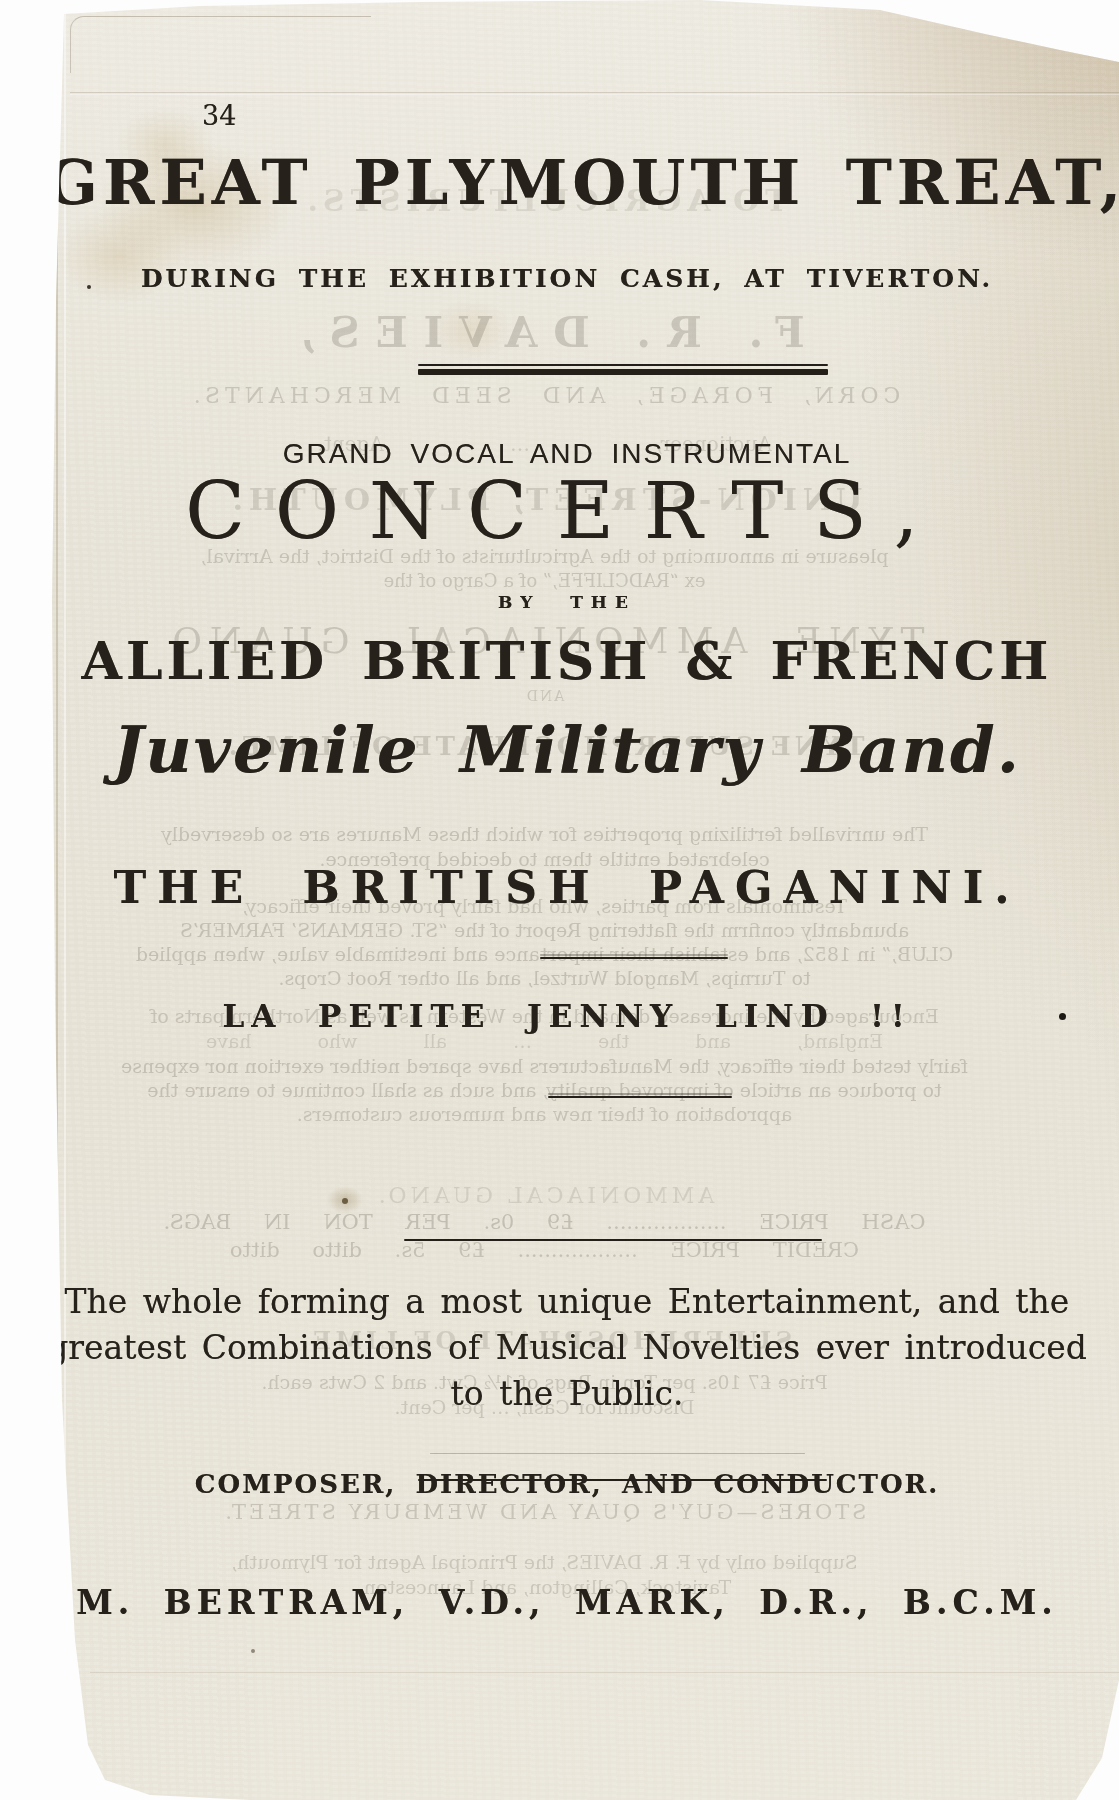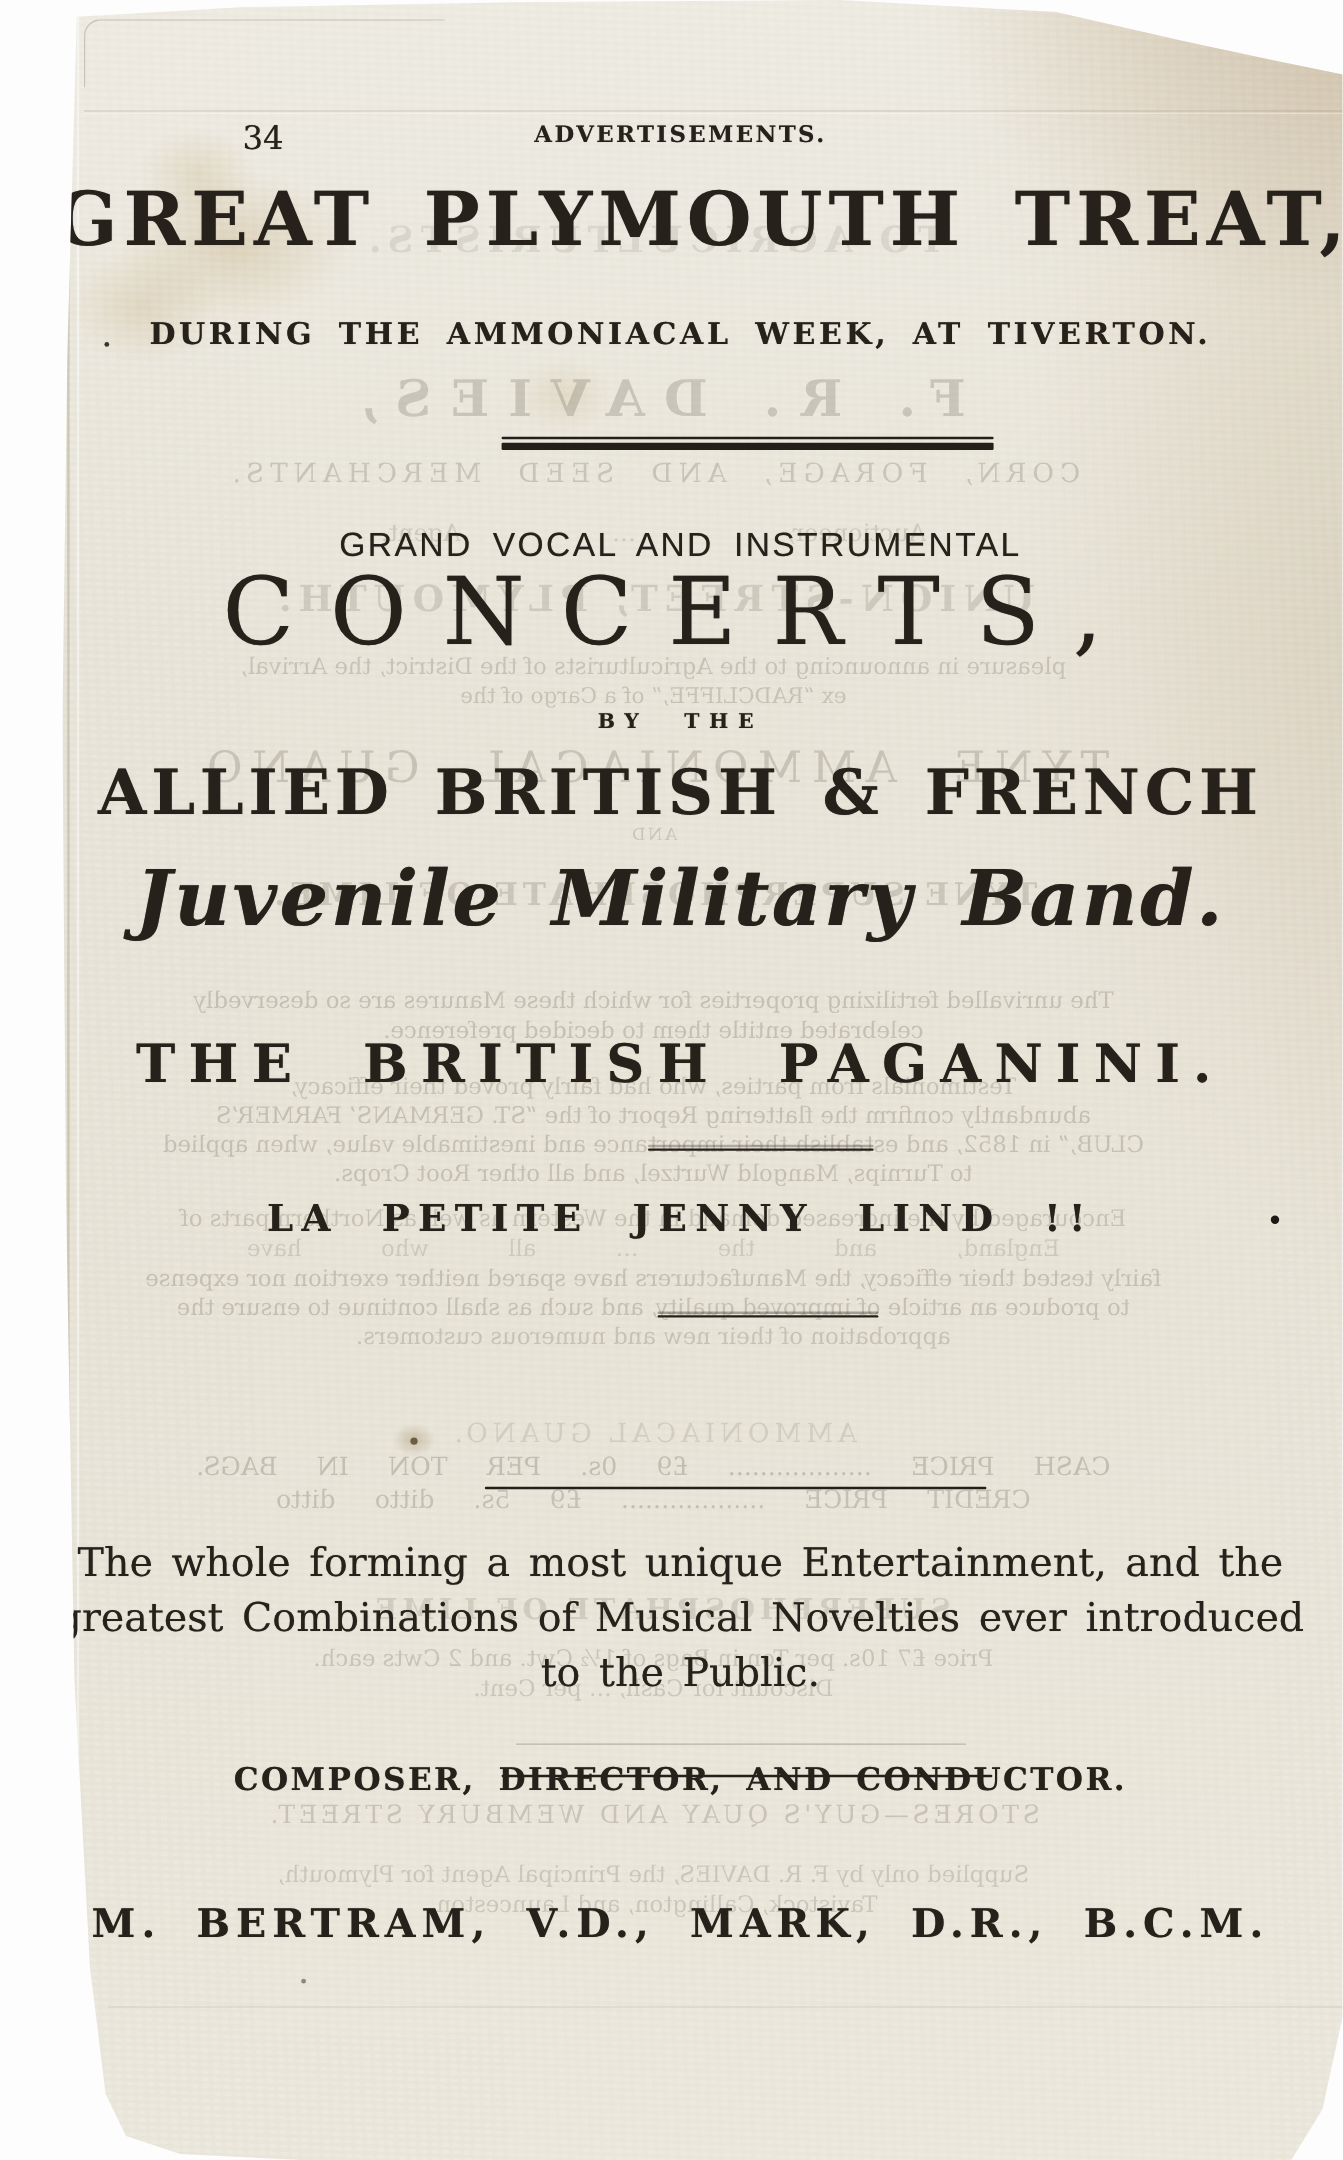--- a/index.html
+++ b/index.html
@@ -78,24 +78,23 @@
       <div class="ghost" style="top:1326px;font-size:24px;letter-spacing:4px;font-weight:bold;opacity:.22;">SUPERPHOSPHATE OF LIME.</div>
       <div class="ghost" style="top:1371px;font-size:19px;opacity:.30;">Price £7 10s. per Ton in Bags of 1½ Cwt. and 2 Cwts each.</div>
       <div class="ghost" style="top:1396px;font-size:19px;opacity:.28;">Discount for Cash, … per Cent.</div>
       <div class="ghost" style="top:1500px;font-size:21px;letter-spacing:3px;opacity:.30;">STORES—GUY'S QUAY AND WEMBURY STREET.</div>
       <div class="ghost" style="top:1551px;font-size:19px;opacity:.28;">Supplied only by F. R. DAVIES, the Principal Agent for Plymouth,</div>
       <div class="ghost" style="top:1576px;font-size:19px;opacity:.28;">Tavistock, Callington, and Launceston.</div>
     </div>
 
     <div class="content">
       <div class="line" style="left:113px;right:auto;top:100px;font-size:27px;margin-left:44px;">34</div>
-      <div class="line" style="top:101px;font-size:19px;font-weight:bold;letter-spacing:2px;">ADVERTISEMENTS.</div>
 
       <div class="line" style="top:146px;font-size:62px;font-weight:bold;letter-spacing:5px;word-spacing:14px;">GREAT PLYMOUTH TREAT,</div>
-      <div class="line" style="top:264px;font-size:25px;font-weight:bold;letter-spacing:3px;word-spacing:8px;">DURING THE AMMONIACAL WEEK, AT TIVERTON.</div>
+      <div class="line" style="top:264px;font-size:25px;font-weight:bold;letter-spacing:3px;word-spacing:8px;">DURING THE EXHIBITION CASH, AT TIVERTON.</div>
 
       <div class="rule" style="left:373px;top:364px;width:410px;height:2px;"></div>
       <div class="rule" style="left:373px;top:369px;width:410px;height:6px;"></div>
 
       <div class="line" style="top:438px;font-size:28px;font-weight:normal;letter-spacing:2px;word-spacing:7px;font-family:'Liberation Sans',sans-serif;">GRAND VOCAL AND INSTRUMENTAL</div>
       <div class="line" style="top:466px;font-size:78px;letter-spacing:30px;">CONCERTS,</div>
       <div class="line" style="top:592px;font-size:17px;font-weight:bold;letter-spacing:8px;word-spacing:16px;">BY THE</div>
       <div class="line" style="top:630px;font-size:52px;font-weight:bold;letter-spacing:4px;word-spacing:12px;">ALLIED BRITISH &amp; FRENCH</div>
       <div class="line" style="top:712px;font-size:64px;font-weight:bold;font-style:italic;letter-spacing:2px;word-spacing:16px;">Juvenile Military Band.</div>
 

